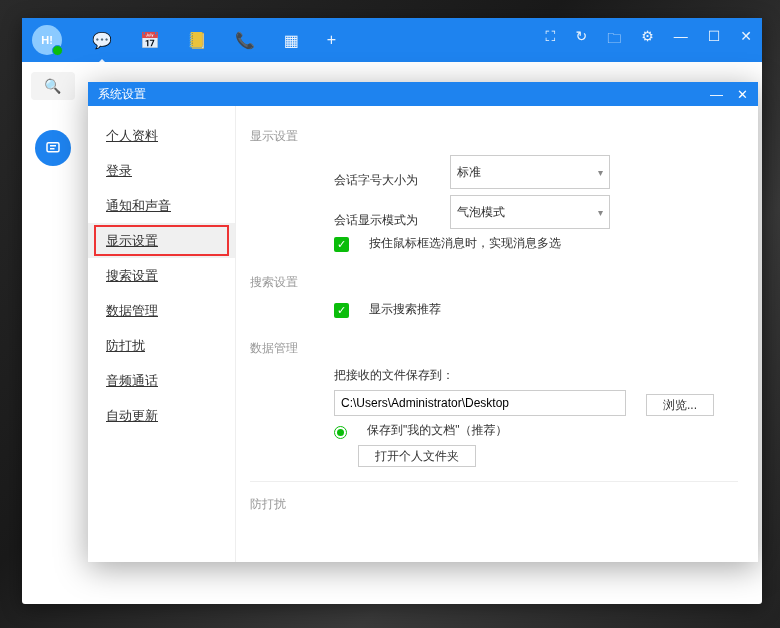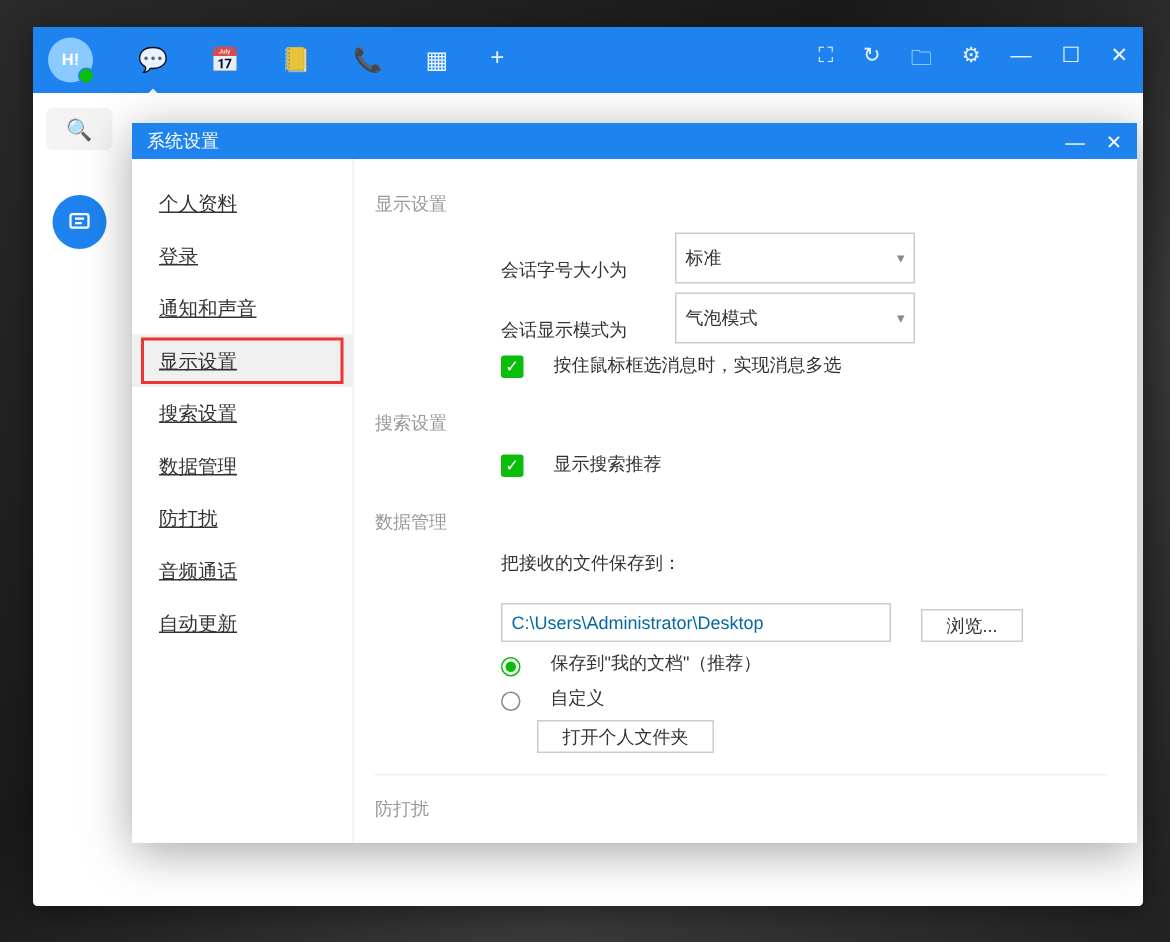--- a/index.html
+++ b/index.html
@@ -31,21 +31,21 @@
   .content { flex:1; padding:14px 20px 14px 14px; overflow:auto; font-size:12px; color:#333;}
   .section-label { color:#999; font-size:12px; margin:8px 0 10px 0;}
   .row { display:flex; align-items:flex-end; margin:6px 0 6px 84px; gap:20px;}
   .field-label{min-width:96px; text-align:left;}
   .select { width:160px; height:24px; border:1px solid #ccc; padding:16px 6px; display:flex; align-items:center; justify-content:space-between; font-size:12px; background:#fff;}
   .select .caret{color:#888; font-size:10px;}
   .checkbox { width:15px; height:15px; background:#0abd0a; border-radius:2px; display:inline-flex; align-items:center; justify-content:center; color:#fff; font-size:11px;}
   .radio { width:13px; height:13px; border:1.5px solid #888; border-radius:50%; display:inline-block; position:relative;}
   .radio.checked{ border-color:#0abd0a;}
   .radio.checked::after{content:""; position:absolute; inset:2px; border-radius:50%; background:#0abd0a;}
-  .text-input { width:260px; height:26px; border:1px solid #ccc; padding:0 6px; display:flex; align-items:center; font-size:12px; color:#0369a1;}
+  .text-input { width:292px; height:26px; border:1px solid #ccc; padding:0 6px; display:flex; align-items:center; font-size:12px; color:#000000;}
   .btn { height:22px; padding:0 16px; border:1px solid #ccc; background:#fff; display:inline-flex; align-items:center; font-size:12px; cursor:pointer;}
   .indent { margin-left:84px; }
   .sep{height:1px; background:#eee; margin:14px 0;}
 </style>
 </head>
 <body>
 
 <div class="desktop-bg"></div>
 
 <div class="main-window">
@@ -127,36 +127,32 @@
         <span>按住鼠标框选消息时，实现消息多选</span>
       </div>
 
       <div class="section-label" style="margin-top:22px">搜索设置</div>
       <div class="row">
         <span class="checkbox">✓</span>
         <span>显示搜索推荐</span>
       </div>
 
       <div class="section-label" style="margin-top:22px">数据管理</div>
-      <div class="indent" style="margin-bottom:18px">把接收的文件保存到：</div>
+      <div class="indent" style="margin-bottom:6px">把接收的文件保存到：</div>
       <div class="row">
         <div class="text-input">
           <span>C:\Users\Administrator\Desktop</span>
         </div>
         <div class="btn">
             <span>浏览...</span>
           </div>
       </div>
       <div class="row">
         <span class="radio checked"></span>
         <span>保存到"我的文档"（推荐）</span>
-      </div>
-      <div class="row">
-        <span class="radio"></span>
-        <span>自定义</span>
       </div>
       <div class="row" style="margin-left:108px">
         <div class="btn">
             <span>打开个人文件夹</span>
           </div>
       </div>
 
       <div class="sep"></div>
       <div class="section-label">防打扰</div>
     </div>

